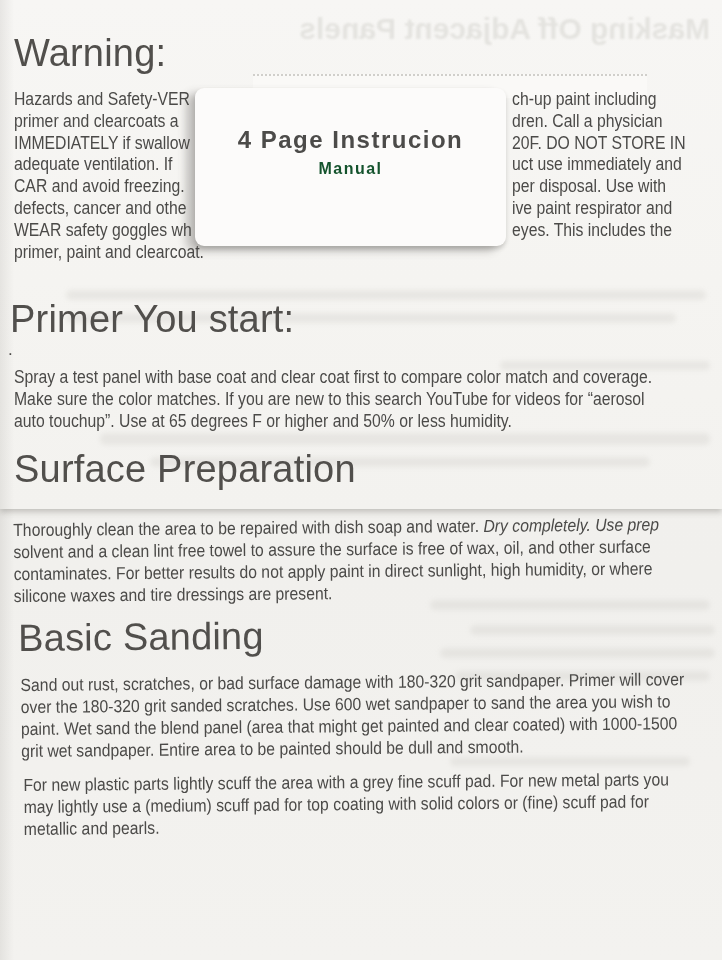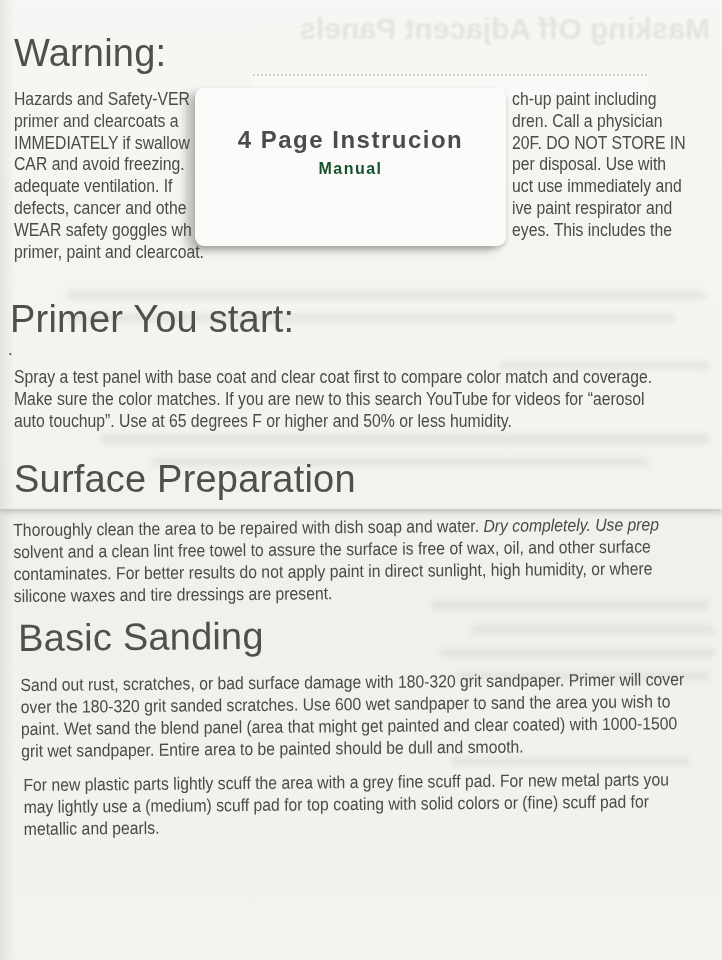--- a/index.html
+++ b/index.html
@@ -88,26 +88,26 @@
     </div>
     <div class="row">
       <span class="bl">primer and clearcoats a</span>
       <span class="bl frag-right">dren. Call a physician</span>
     </div>
     <div class="row">
       <span class="bl">IMMEDIATELY if swallow</span>
       <span class="bl frag-right">20F. DO NOT STORE IN</span>
     </div>
     <div class="row">
+      <span class="bl">adequate ventilation. If</span>
+      <span class="bl frag-right">uct use immediately and</span>
+    </div>
+    <div class="row">
       <span class="bl">CAR and avoid freezing.</span>
       <span class="bl frag-right">per disposal. Use with</span>
-    </div>
-    <div class="row">
-      <span class="bl">adequate ventilation. If</span>
-      <span class="bl frag-right">uct use immediately and</span>
     </div>
     <div class="row">
       <span class="bl">defects, cancer and othe</span>
       <span class="bl frag-right">ive paint respirator and</span>
     </div>
     <div class="row">
       <span class="bl">WEAR safety goggles wh</span>
       <span class="bl frag-right">eyes. This includes the</span>
     </div>
     <div class="row">
@@ -122,21 +122,21 @@
 
   <div class="h" style="left:10px;top:298px;">Primer You start:</div>
   <div class="stray">.</div>
 
   <div class="para" style="left:14px;top:367px;">
     <div class="row"><span class="bl">Spray a test panel with base coat and clear coat first to compare color match and coverage.</span></div>
     <div class="row"><span class="bl">Make sure the color matches.  If you are new to this search YouTube for videos for “aerosol</span></div>
     <div class="row"><span class="bl">auto touchup”.  Use at 65 degrees F or higher and 50% or less humidity.</span></div>
   </div>
 
-  <div class="h" style="left:14px;top:458px;">Surface Preparation</div>
+  <div class="h" style="left:14px;top:448px;">Surface Preparation</div>
 
   <div class="lower">
 
     <div class="para" style="left:14px;top:517px;">
       <div class="row">
         <span class="bl"><span>Thoroughly clean the area to be repaired with dish soap and water.  </span><span class="it">Dry completely. Use prep</span></span>
       </div>
       <div class="row"><span class="bl">solvent and a clean lint free towel to assure the surface is free of wax, oil, and other surface</span></div>
       <div class="row"><span class="bl">contaminates. For better results do not apply paint in direct sunlight, high humidity, or where</span></div>
       <div class="row"><span class="bl">silicone waxes and tire dressings are present.</span></div>

